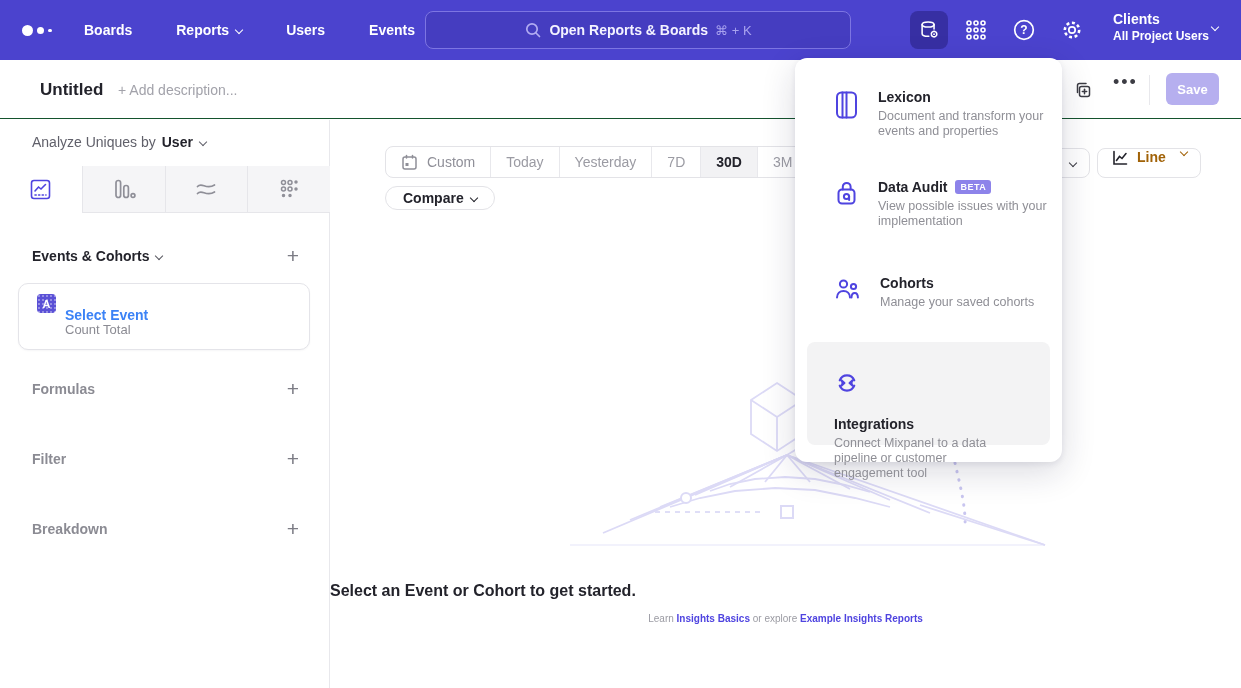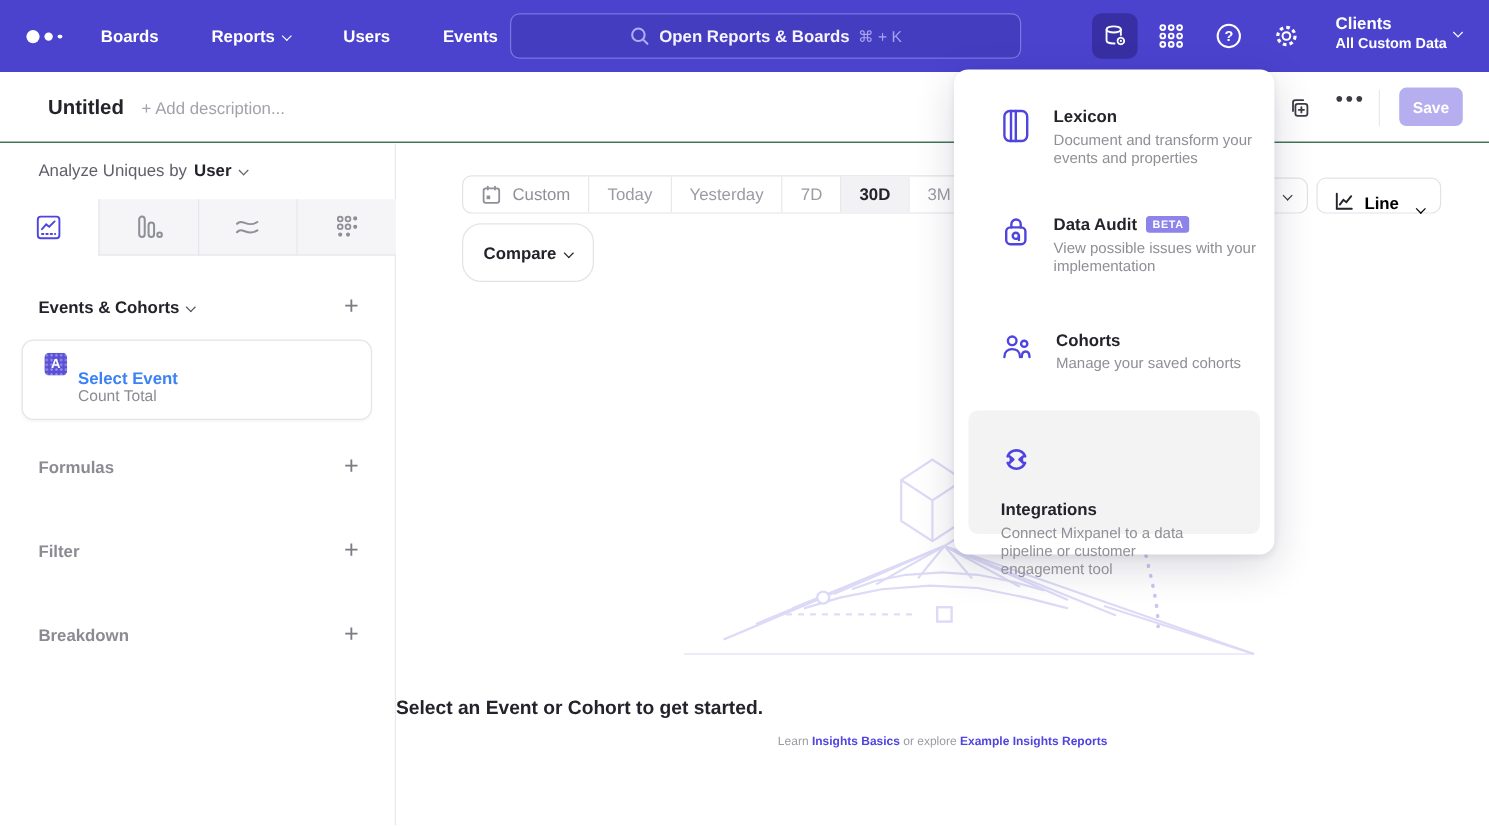--- a/index.html
+++ b/index.html
@@ -55,22 +55,22 @@
   .ev-sub { position:absolute; left:46px; top:38px; font-size:13px; color:#8b8b93; }
 
   
   .main { position:absolute; left:330px; top:120px; width:911px; height:568px; background:#fff; }
   .ranges { position:absolute; left:55px; top:26px; height:32px; display:flex; background:#fff; border:1px solid #e3e3e7; border-radius:8px; overflow:hidden; z-index:2; }
   .rng { display:flex; align-items:center; padding:0 15px; font-size:14px; color:#9b9ba3; border-left:1px solid #e8e8ec; cursor:pointer; white-space:nowrap; }
   .rng:first-child { border-left:none; gap:9px; color:#8f8f98; }
   .rng.sel { background:#f2f2f4; color:#23232b; font-weight:700; }
   .interval-btn { position:absolute; left:660px; top:28px; width:100px; height:30px; background:#fff; border:1px solid #e3e3e7; border-radius:8px; cursor:pointer; z-index:1; }
   .interval-btn .chv { position:absolute; right:13px; top:11px; color:#3c3c44; }
-  .line-btn { position:absolute; left:767px; top:28px; height:30px; padding:0 13px; background:#fff; border:1px solid #e3e3e7; border-radius:8px; display:flex; align-items:flex-end; gap:8px; font-size:14px; font-weight:700; color:#000000; cursor:pointer; z-index:2; }
-  .compare-btn { position:absolute; left:55px; top:66px; height:49px; padding:0 17px; background:#fff; border:1px solid #e3e3e7; border-radius:16px; display:flex; align-items:center; font-size:14px; font-weight:700; color:#23232b; cursor:pointer; }
+  .line-btn { position:absolute; left:767px; top:28px; height:30px; padding:0 13px; background:#fff; border:1px solid #e3e3e7; border-radius:8px; display:flex; align-items:flex-start; gap:8px; font-size:14px; font-weight:700; color:#a16207; cursor:pointer; z-index:2; }
+  .compare-btn { position:absolute; left:55px; top:66px; height:24px; padding:0 17px; background:#fff; border:1px solid #e3e3e7; border-radius:16px; display:flex; align-items:center; font-size:14px; font-weight:700; color:#23232b; cursor:pointer; }
   .empty-title { position:absolute; left:0; right:0; top:462px; text-align:left; font-size:16px; font-weight:700; color:#23232b; }
   .empty-links { position:absolute; left:0; right:0; top:493px; text-align:center; font-size:10px; color:#9b9ba3; }
   .empty-links a { color:#4f44e0; font-weight:700; text-decoration:none; cursor:pointer; }
   .watermark { position:absolute; left:230px; top:175px; z-index:0; pointer-events:none; }
 
   
   .panel { position:absolute; left:795px; top:58px; width:267px; height:404px; background:#fff; border-radius:12px; box-shadow:0 10px 34px rgba(25,25,60,.16), 0 2px 6px rgba(25,25,60,.08); z-index:70; }
   .menu-item { position:absolute; left:12px; width:243px; display:flex; gap:19px; padding-left:27px; cursor:pointer; }
   .menu-item .mi-icon { flex:0 0 24px; color:#4f44e0; padding-top:2px; }
   .menu-item .mi-title { font-size:14px; font-weight:700; color:#23232b; line-height:18px; }
@@ -138,21 +138,21 @@
         </svg>
     </div>
     <div class="nav-iconbtn" style="left:1053px;">
       <svg width="24" height="24" viewBox="0 0 24 24" fill="none" stroke="#fff" stroke-width="1.7">
         <circle cx="12" cy="12" r="3.2"></circle>
         <circle cx="12" cy="12" r="7.2" stroke-dasharray="3 2.6" stroke-width="2.6"></circle>
       </svg>
     </div>
     <div class="proj">
       <div class="nm">Clients</div>
-      <div class="sc2">All Custom Data</div>
+      <div class="sc2">All Project Users</div>
     </div>
     <i class="chv proj-chv"></i>
   </div>
 
   <div class="hdr">
     <span class="hdr-title">Untitled</span>
     <span class="hdr-desc">+ Add description...</span>
     <span class="hdr-ic" style="left:1073px;">
       <svg width="19" height="19" viewBox="0 0 19 19" fill="none" stroke="#3c3c44" stroke-width="1.5" stroke-linecap="round">
         <path d="M4.5 12.5 V5.5 a2 2 0 0 1 2-2 H13"></path>

